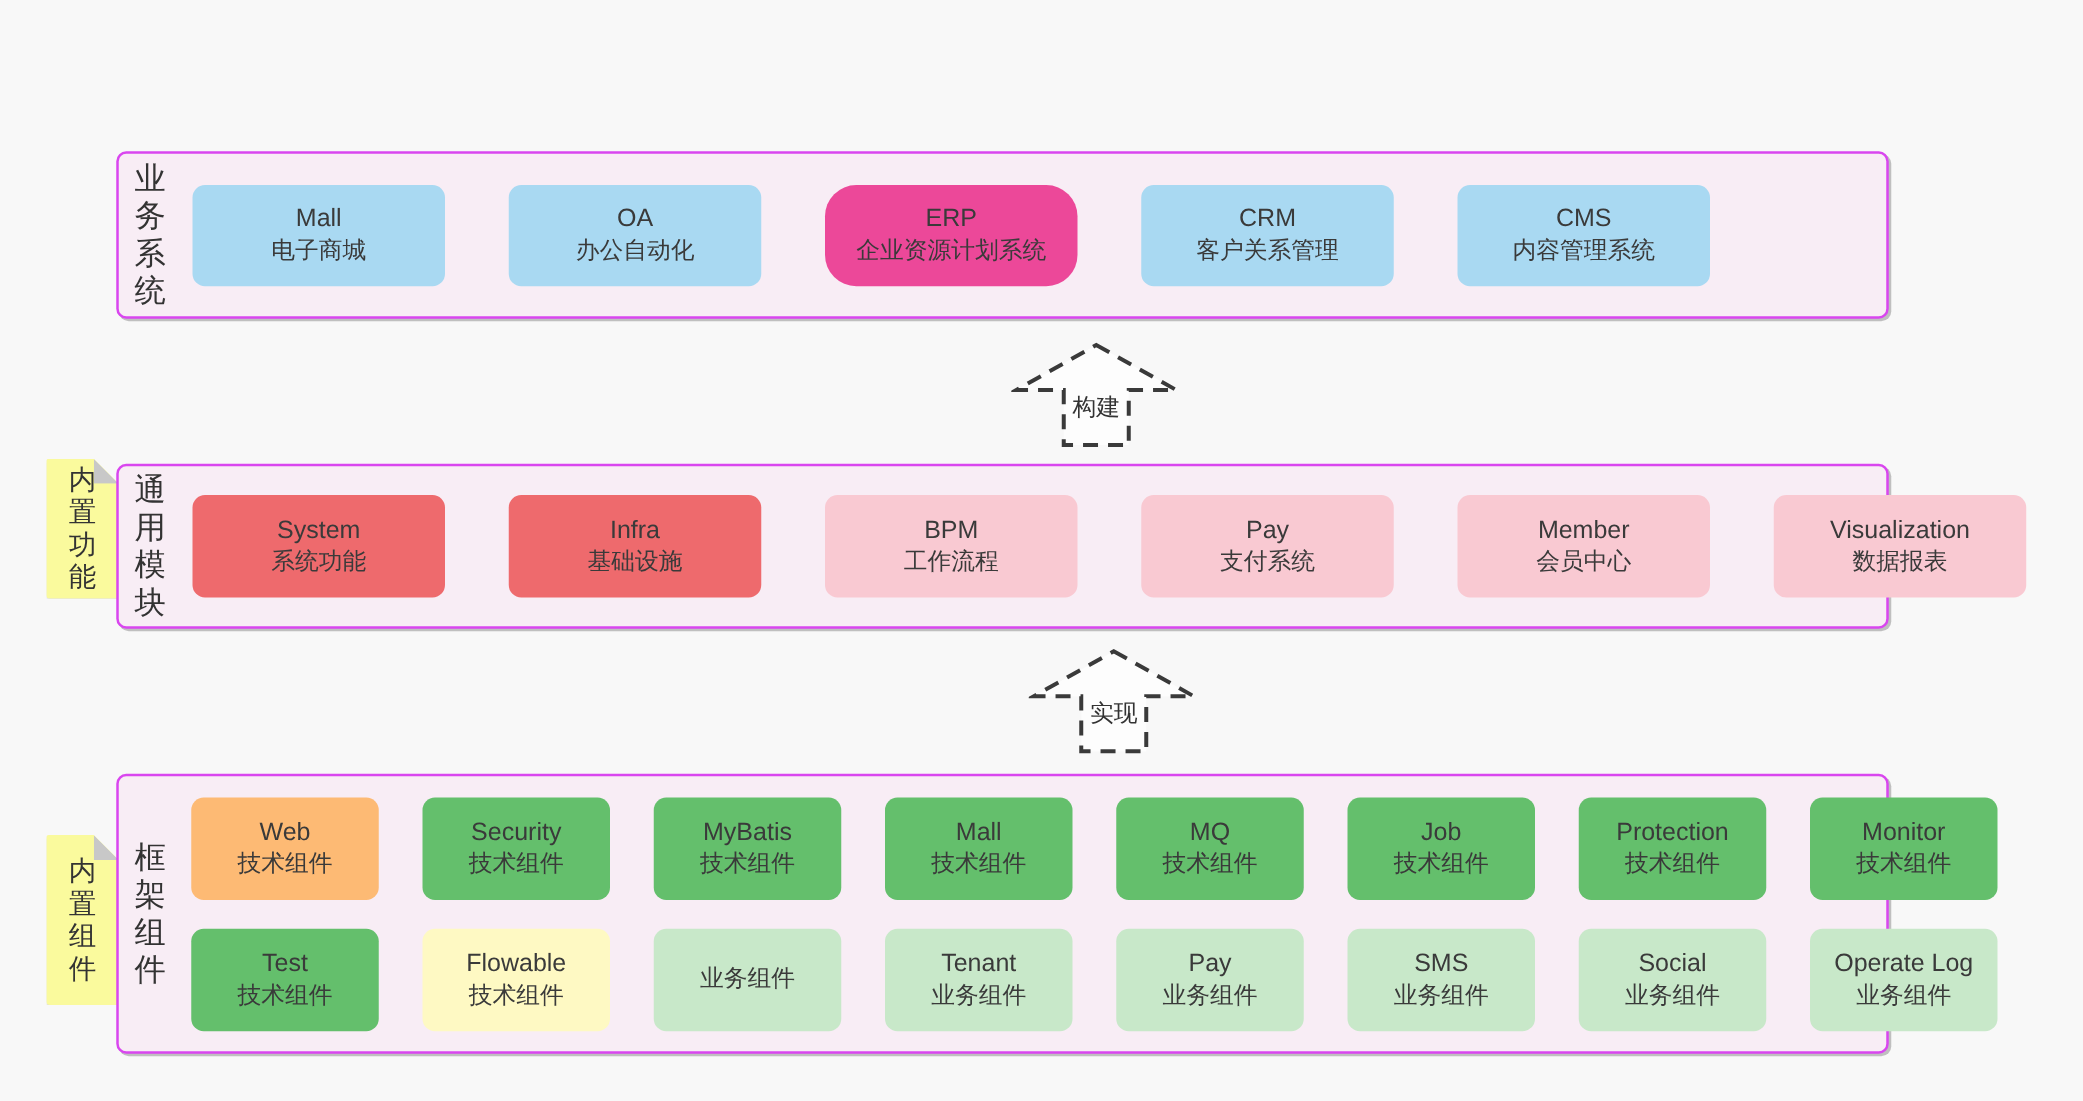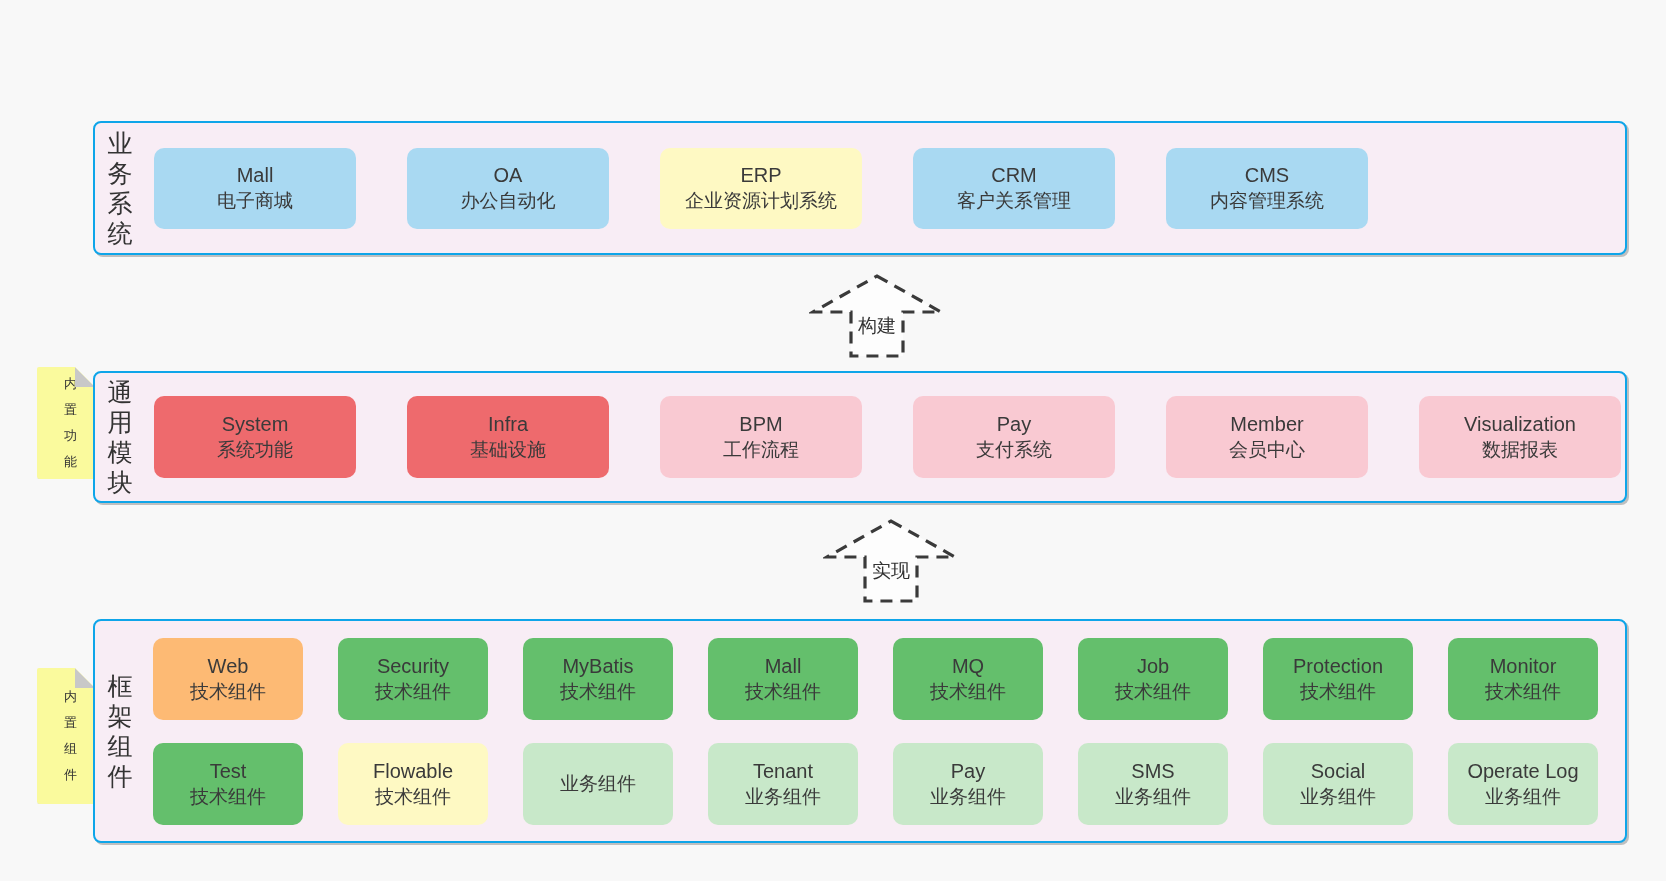--- a/index.html
+++ b/index.html
@@ -9,23 +9,23 @@
   }
   .canvas{
     position:relative;
     width:1666px;height:881px;
     background:#f8f8f8;
     overflow:hidden;
   }
   
   .layer{
     position:absolute;
-    left:93px;width:1534px;
+    left:93px;width:1418px;
     background:#f8edf5;
-    border:2px solid #0ea5e9;
+    border:2px solid #d946ef;
     border-radius:8px;
     box-sizing:border-box;
     box-shadow:2px 2px 0 rgba(60,60,60,.30);
     z-index:2;
   }
   .layer1{top:121px;height:134px;}
   .layer2{top:371px;height:132px;}
   .layer3{top:619px;height:224px;}
   .layer-label{
     position:absolute;left:10px;top:0;bottom:0;
@@ -73,21 +73,21 @@
     box-shadow:1px 2px 2px rgba(0,0,0,.15);
   }
   .tab2{top:367px;height:112px;}
   .tab3{top:668px;height:136px;}
   .tab .fold{
     position:absolute;top:0;right:0;width:20px;height:20px;
     background:#c8c8c8;
     clip-path:polygon(0 0,100% 100%,0 100%);
   }
   .tab .tab-text{
-    width:22px;font-size:13px;line-height:26px;color:#333;
+    width:22px;font-size:22px;line-height:26px;color:#333;
     text-align:right;word-break:break-all;
   }
   
   .arrow{position:absolute;width:136px;height:86px;z-index:3;}
   .arrow1{left:809px;top:273px;}
   .arrow2{left:823px;top:518px;}
   .arrow svg{display:block;width:136px;height:86px;}
   .arrow-label{
     position:absolute;top:40px;left:50%;transform:translateX(-50%);
     font-size:19px;color:#333;background:#fdfdfd;padding:0 2px;
@@ -114,21 +114,21 @@
     </div>
     <div class="boxes boxes-6">
       <div class="box box-l" style="background: rgb(169, 217, 242);">
         <div class="t">Mall</div>
         <div class="s">电子商城</div>
       </div>
       <div class="box box-l" style="background: rgb(169, 217, 242);">
         <div class="t">OA</div>
         <div class="s">办公自动化</div>
       </div>
-      <div class="box box-l" style="background: #fef9c3;">
+      <div class="box box-l" style="background: #ec4899; border-radius: 25px;">
         <div class="t">ERP</div>
         <div class="s">企业资源计划系统</div>
       </div>
       <div class="box box-l" style="background: rgb(169, 217, 242);">
         <div class="t">CRM</div>
         <div class="s">客户关系管理</div>
       </div>
       <div class="box box-l" style="background: rgb(169, 217, 242);">
         <div class="t">CMS</div>
         <div class="s">内容管理系统</div>

